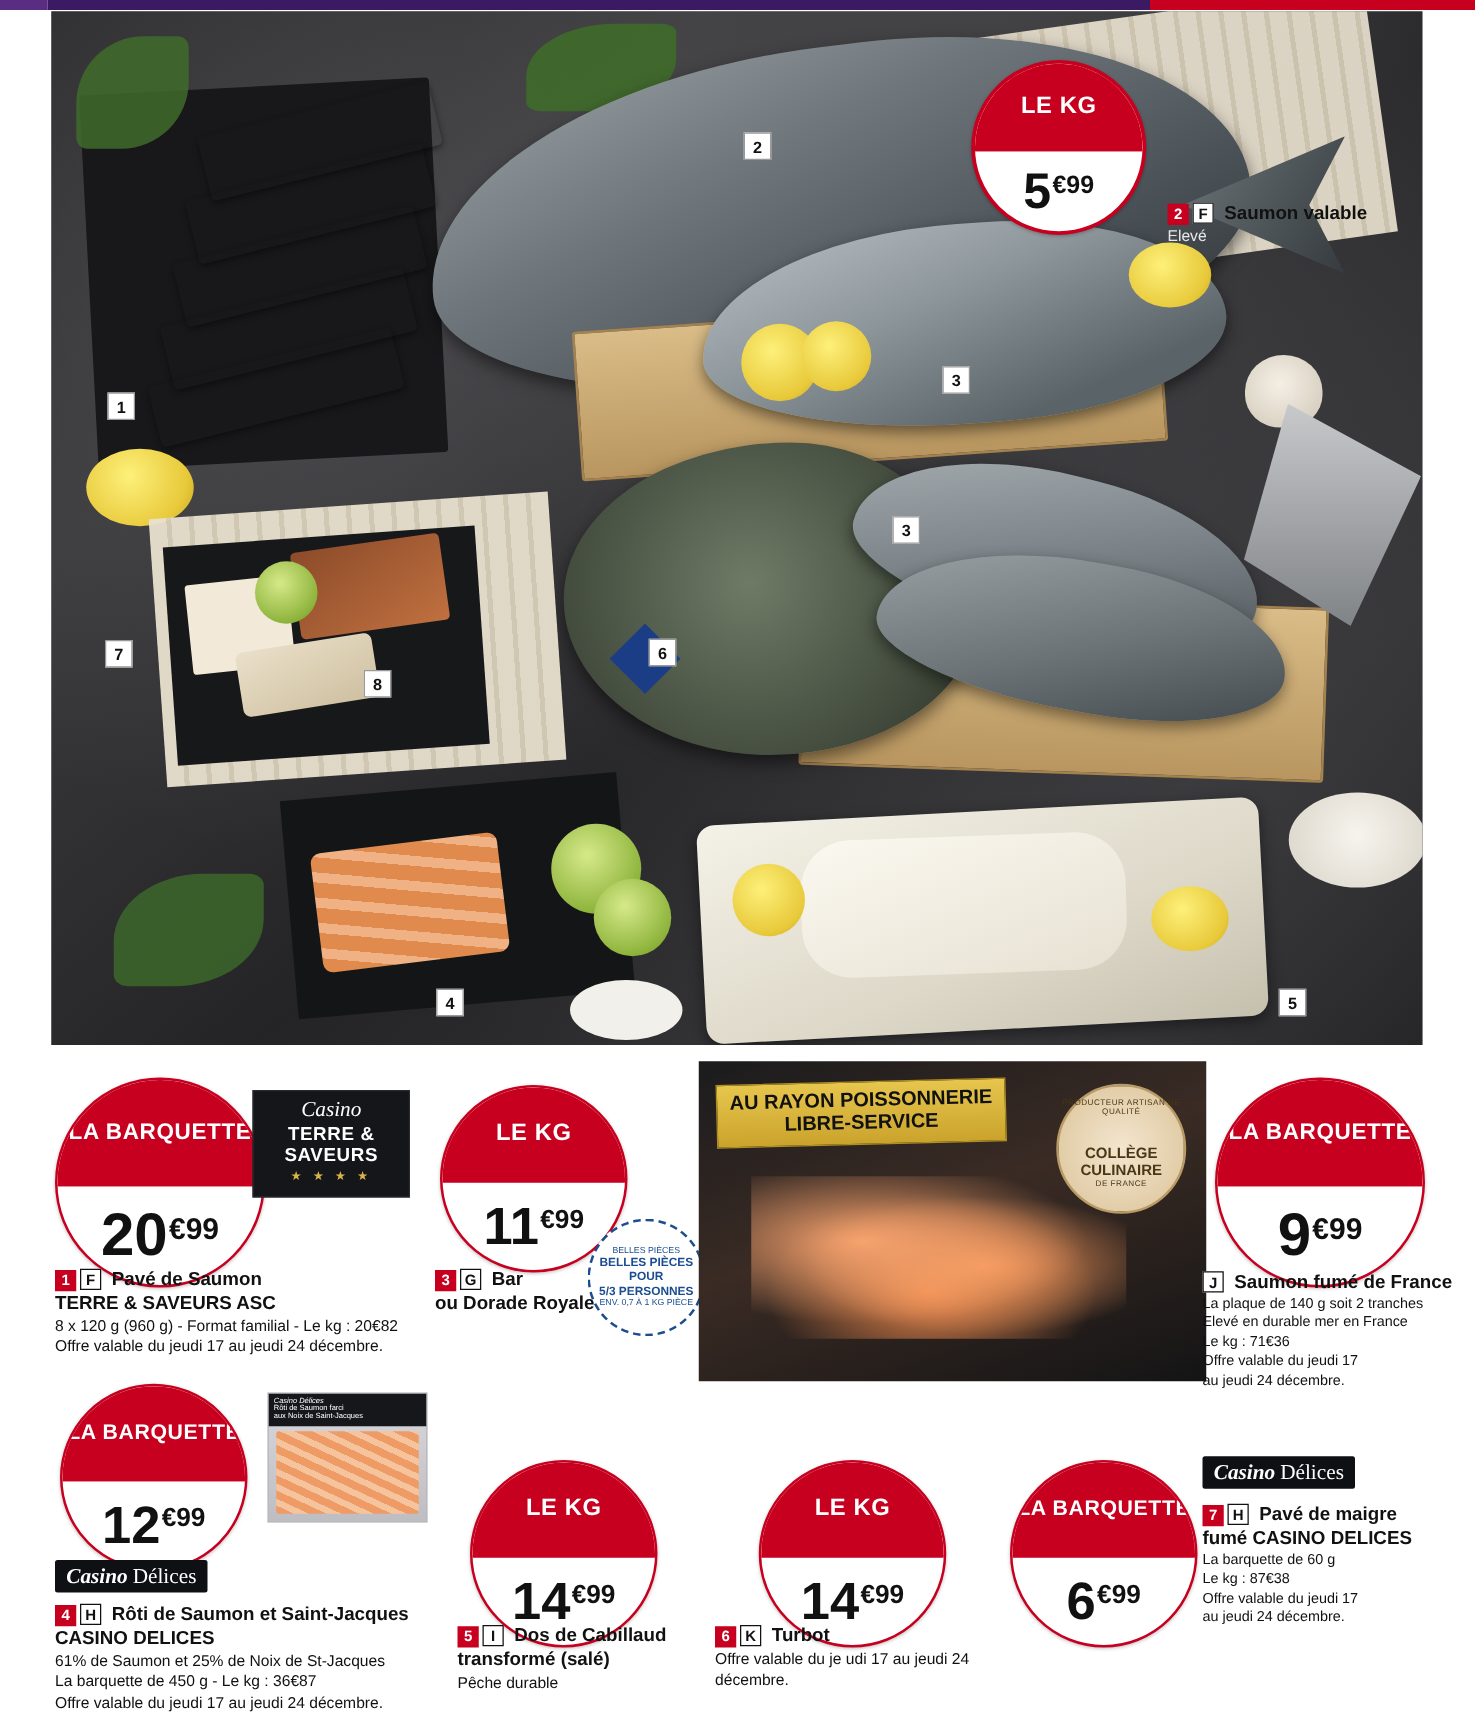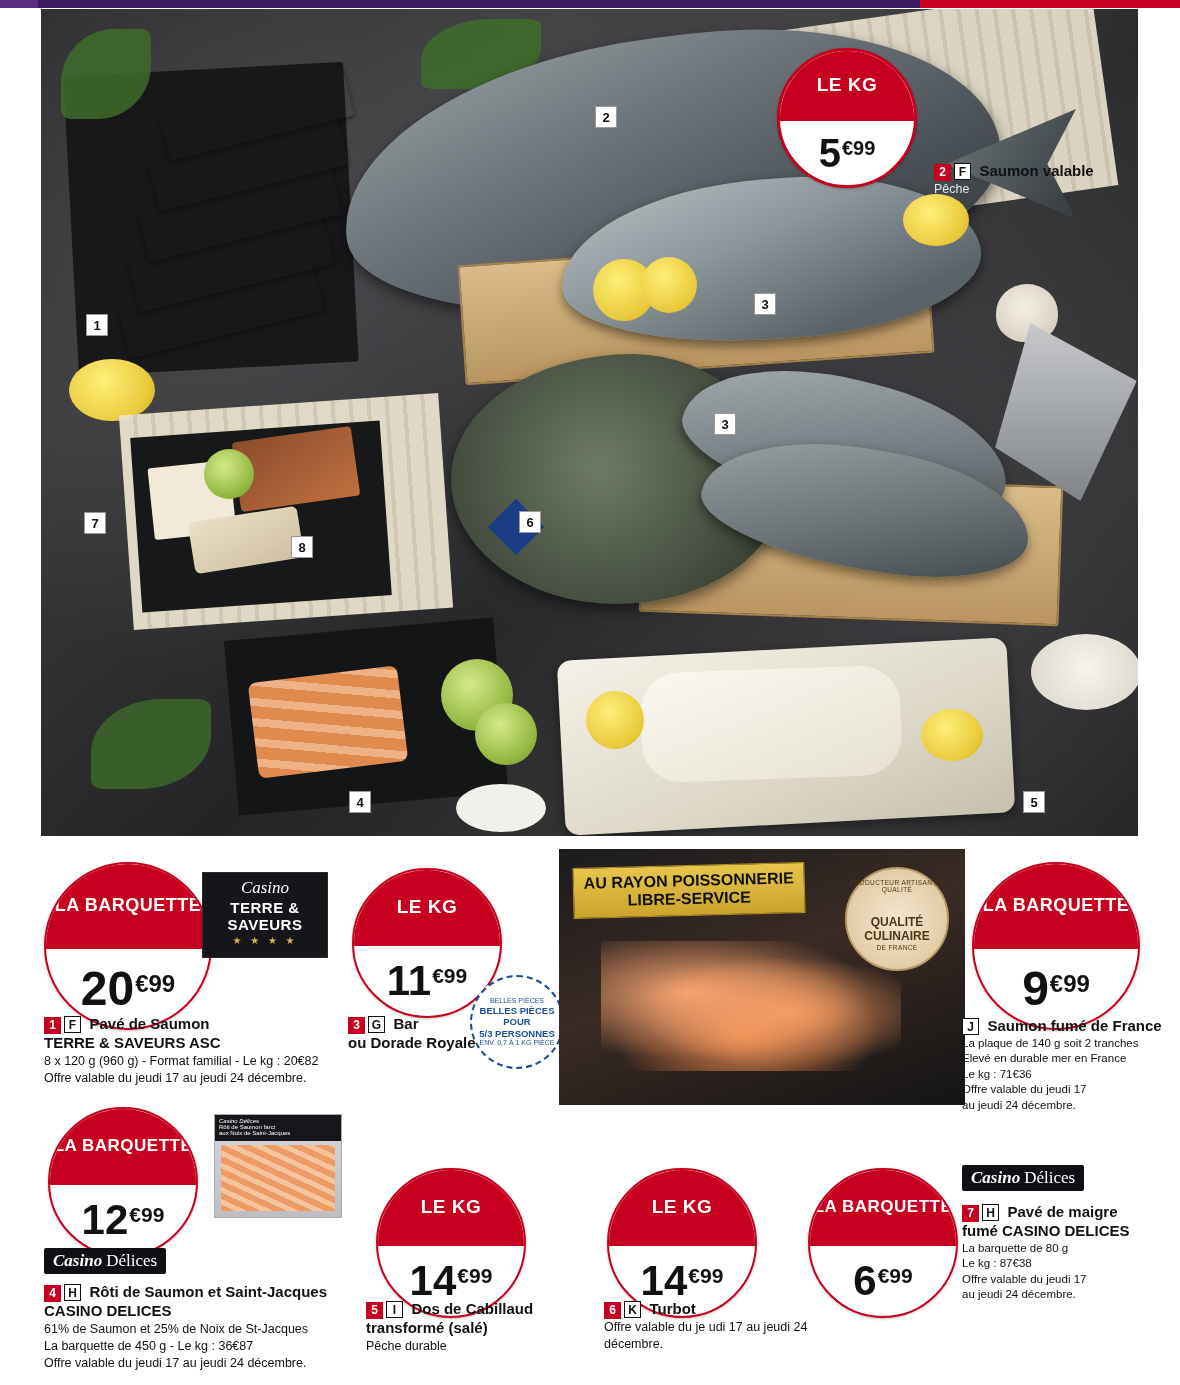--- a/index.html
+++ b/index.html
@@ -245,21 +245,21 @@
     <span class="int">5</span>
       <span class="dec">€99</span>
   </div>
 </div>
 
 <div class="txt" style="left:934px;top:162px;width:200px;">
   <div>
     <span class="numbadge-inline">2</span><span class="letbadge">F</span>
     <span class="prod-title" style="margin-left:4px;">Saumon valable</span>
   </div>
-  <div class="prod-sub" style="color:#e8e8e8;">Pêche</div>
+  <div class="prod-sub" style="color:#e8e8e8;">Elevé</div>
 </div>
 
 <div class="disc" style="left:44px;top:862px;">
   <div class="cap" style="font-size:18px;">LA BARQUETTE</div>
   <div class="price">
     <span class="int">20</span>
       <span class="dec">€99</span>
   </div>
 </div>
 
@@ -305,21 +305,21 @@
 </div>
 
 <div class="panel">
   <div class="smoked"></div>
   <div class="ribbon">
     <div>AU RAYON POISSONNERIE</div>
     <div>LIBRE-SERVICE</div>
   </div>
   <div class="seal">
     <div class="ring">PRODUCTEUR ARTISAN DE QUALITÉ</div>
-    <div class="mid">QUALITÉ CULINAIRE</div>
+    <div class="mid">COLLÈGE CULINAIRE</div>
     <div class="ring">DE FRANCE</div>
   </div>
 </div>
 
 <div class="disc" style="left:972px;top:862px;">
   <div class="cap" style="font-size:18px;">LA BARQUETTE</div>
   <div class="price">
     <span class="int">9</span>
       <span class="dec">€99</span>
   </div>
@@ -387,21 +387,21 @@
 </div>
 
 <div class="disc small" style="left:607px;top:1168px;">
   <div class="cap">LE KG</div>
   <div class="price">
     <span class="int">14</span>
       <span class="dec">€99</span>
   </div>
 </div>
 
-<div class="txt" style="left:604px;top:1300px;width:230px;">
+<div class="txt" style="left:572px;top:1300px;width:230px;">
   <div>
     <span class="numbadge-inline">6</span><span class="letbadge">K</span>
     <span class="prod-title" style="margin-left:4px;">Turbot</span>
   </div>
   <div class="prod-sub">Offre valable du je udi 17 au jeudi 24</div>
   <div class="prod-sub">décembre.</div>
 </div>
 
 <div class="disc small" style="left:808px;top:1168px;">
   <div class="cap" style="font-size:17px;">LA BARQUETTE</div>
@@ -414,17 +414,17 @@
 <div class="casino-del" style="left:962px;top:1165px;">
   <span class="b">Casino</span><span class="d">Délices</span>
 </div>
 
 <div class="txt" style="left:962px;top:1203px;width:215px;">
   <div>
     <span class="numbadge-inline">7</span><span class="letbadge">H</span>
     <span class="prod-title" style="margin-left:4px;">Pavé de maigre</span>
   </div>
   <div class="prod-title">fumé CASINO DELICES</div>
-  <div class="tiny">La barquette de 80 g</div>
+  <div class="tiny">La barquette de 60 g</div>
   <div class="tiny">Le kg : 87€38</div>
   <div class="tiny">Offre valable du jeudi 17</div>
   <div class="tiny">au jeudi 24 décembre.</div>
 </div>
 
 </body></html>

